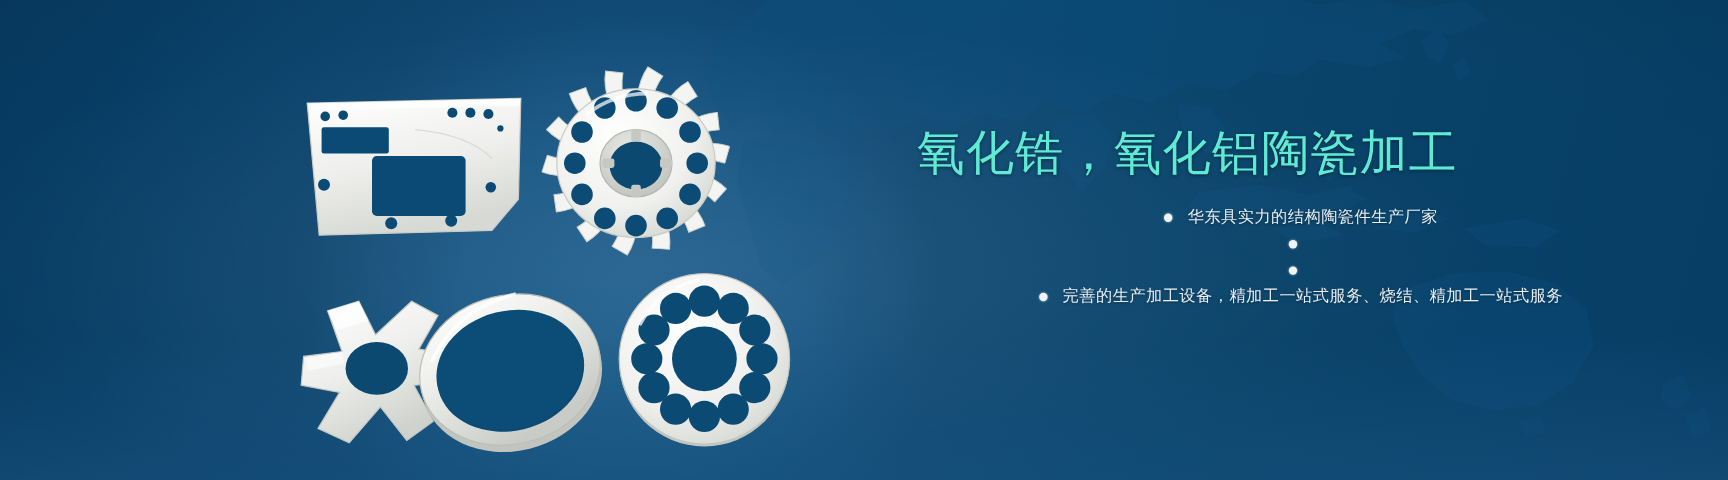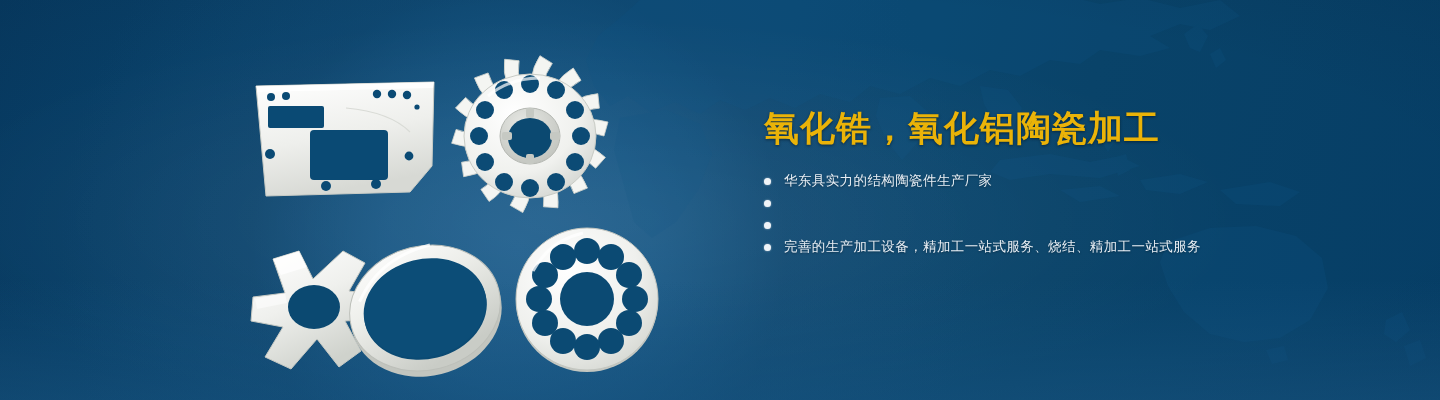--- a/index.html
+++ b/index.html
@@ -70,39 +70,40 @@
   .p-disc    { left: 288px; top: 185px; }
 
   
   .copy {
     position: absolute;
     left: 764px;
     top: 108px;
     width: 640px;
   }
   .headline {
-    color: #eab308;
-    font-size: 35px;
+    color: #5eead4;
+    font-size: 40px;
     line-height: 40px;
     letter-spacing: 1px;
-    font-weight: bold;
+    font-weight: normal;
     margin: 0 0 22px 0;
     text-shadow: 0 1px 3px rgba(0,0,0,0.45);
     white-space: nowrap;
   }
   .bullets {
     list-style: none;
     margin: 0;
     padding: 0;
   }
   .bullet {
     display: flex;
     align-items: center;
     height: 22px;
     margin-bottom: 0px;
+    justify-content: center;
   }
   .bullet-dot {
     flex: 0 0 auto;
     width: 7px;
     height: 7px;
     border-radius: 50%;
     background: #f0f4f8;
     margin-right: 13px;
     box-shadow: 0 0 2px rgba(255,255,255,0.6);
   }

